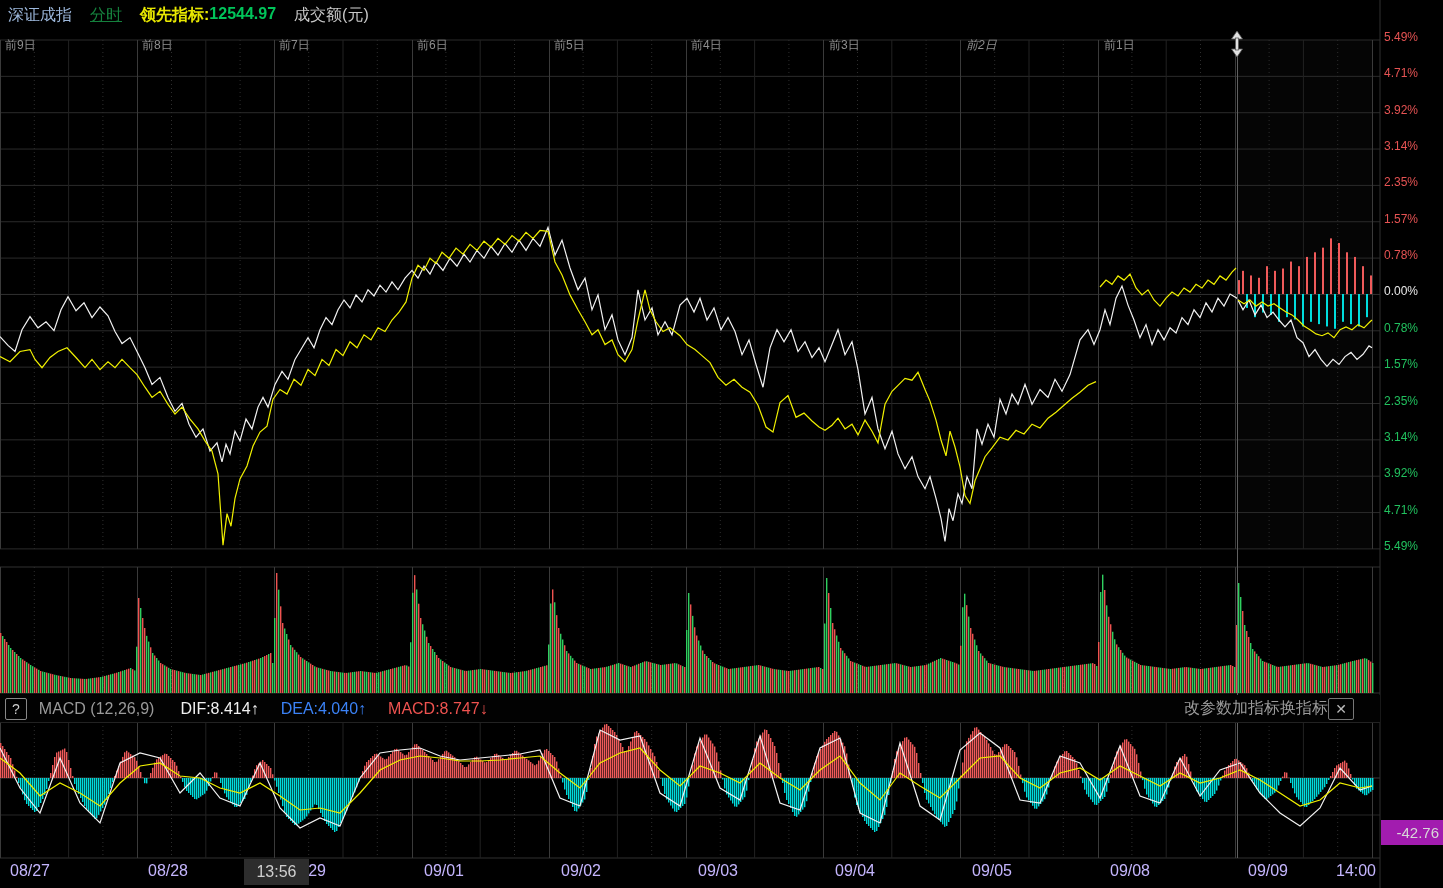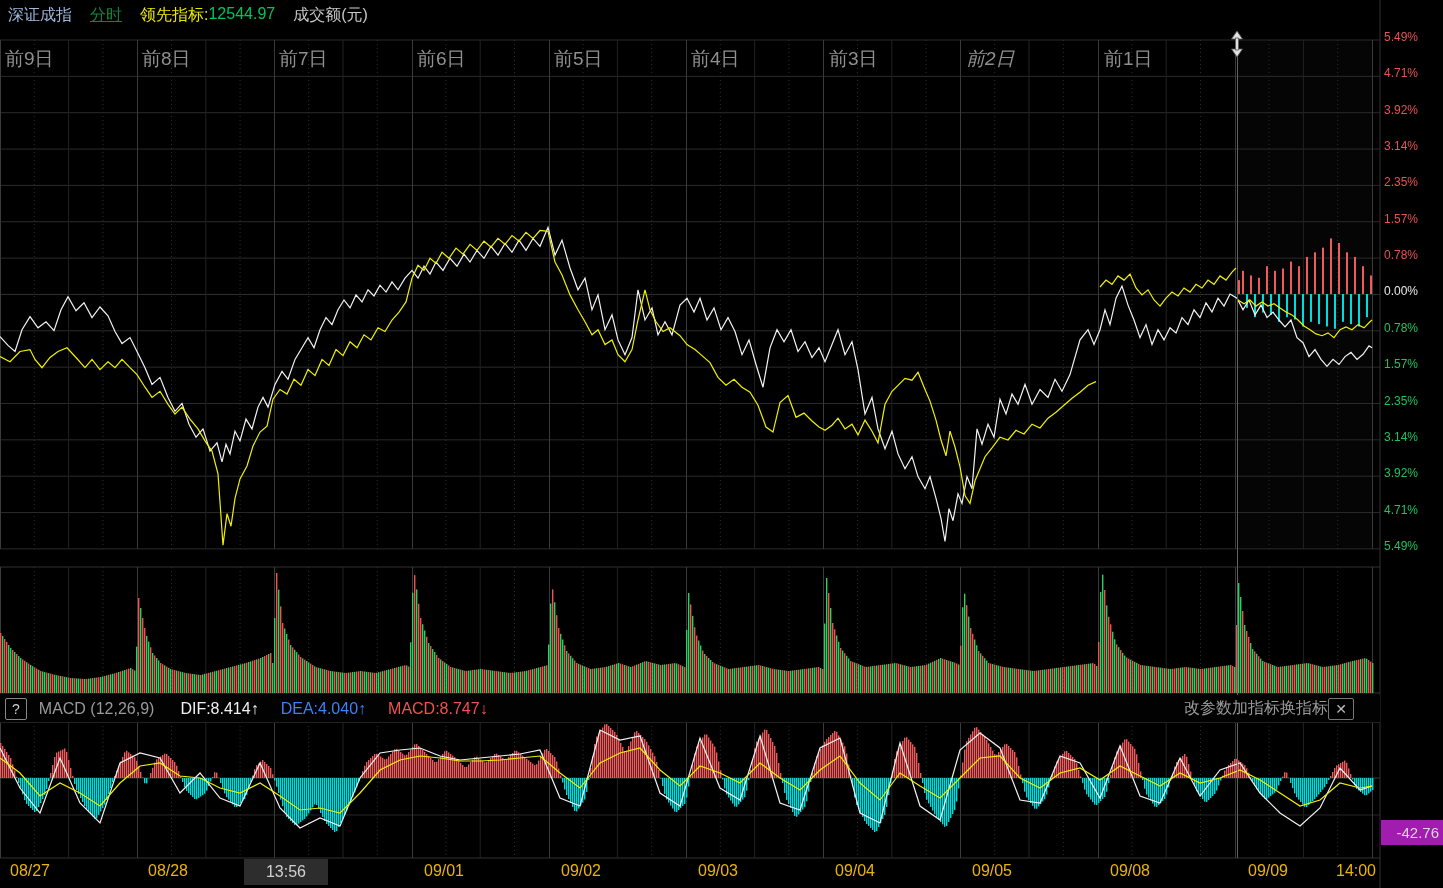--- a/index.html
+++ b/index.html
@@ -2,31 +2,31 @@
 <html><head>
 <meta charset="utf-8">
 <style>
   html,body{margin:0;padding:0;background:#000;}
   .stage{position:relative;width:1443px;height:888px;background:#000;overflow:hidden;
          font-family:"Liberation Sans",sans-serif;}
   svg{position:absolute;left:0;top:0;}
   .header{position:absolute;left:8px;top:5px;display:flex;gap:18px;font-size:16px;align-items:baseline;z-index:5;text-align:center;}
   .sym{color:#9db8dc;}
   .mode{color:#15803d;text-decoration:underline;}
-  .leadwrap{display:flex;}
+  .leadwrap{display:flex;font-weight:bold;}
   .lead{color:#e8e800;}
   .leadv{color:#00c45a;}
   .turn{color:#c8c8c8;}
-  .day-label{position:absolute;top:46px;font-size:19px;color:#8f8f8f;white-space:nowrap;z-index:4;text-align:center;}
+  .day-label{position:absolute;top:37px;font-size:12px;color:#8f8f8f;white-space:nowrap;z-index:4;text-align:center;}
   .pct-label{position:absolute;left:1384px;font-size:12px;white-space:nowrap;z-index:4;}
   .pct-red{color:#e65353;}
   .pct-green{color:#21c15e;}
   .pct-white{color:#e8e8e8;}
-  .x-label{position:absolute;top:862px;font-size:16px;color:#eab308;transform:translateX(-50%);white-space:nowrap;z-index:4;}
-  .time-box{position:absolute;top:859px;width:84px;height:26px;background:#2d2d2d;color:#cfcfcf;
+  .x-label{position:absolute;top:862px;font-size:16px;color:#c4b5fd;transform:translateX(-50%);white-space:nowrap;z-index:4;}
+  .time-box{position:absolute;top:859px;width:65px;height:26px;background:#2d2d2d;color:#cfcfcf;
             font-size:16px;display:flex;align-items:center;justify-content:center;z-index:5;}
   .macd-cross-val{position:absolute;left:1381px;top:820px;width:62px;height:25px;background:#a21caf;
             color:#d8d8d8;font-size:15px;display:flex;align-items:center;justify-content:flex-end;
             padding-right:4px;box-sizing:border-box;z-index:5;}
   .toolbar{position:absolute;left:0;top:695px;width:1380px;height:27px;background:#020202;
            display:flex;align-items:center;font-size:16px;z-index:4;border-bottom:1px solid #222;}
   .help-box{border:1px solid #888;color:#ccc;border-radius:2px;margin-left:5px;padding:0 6px;
             height:20px;line-height:20px;font-size:14px;}
   .tb-ind{color:#9a9a9a;margin-left:12px;}
   .tb-dif{color:#f0f0f0;margin-left:26px;}

